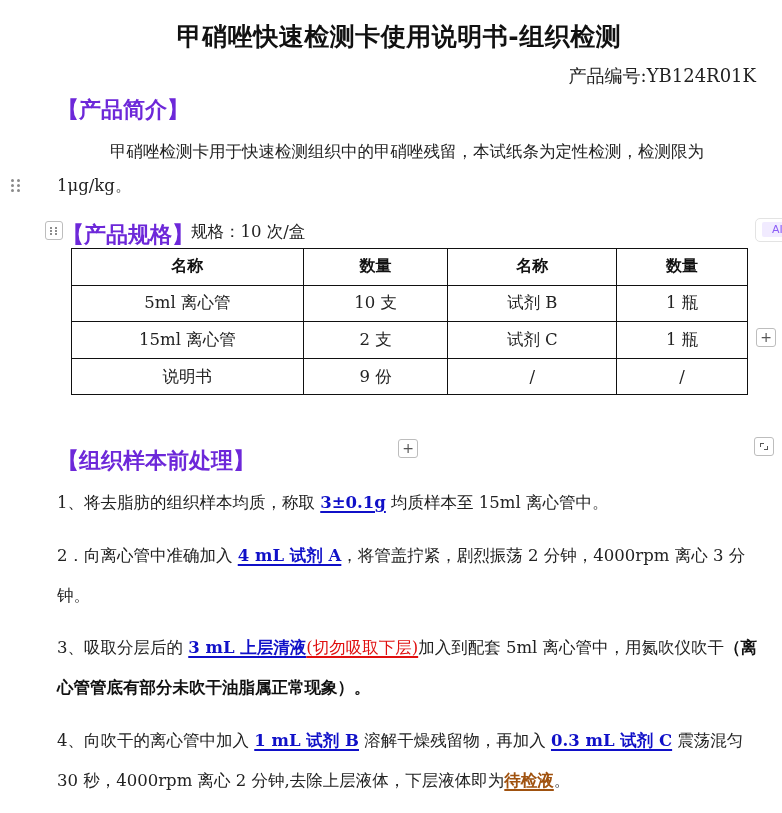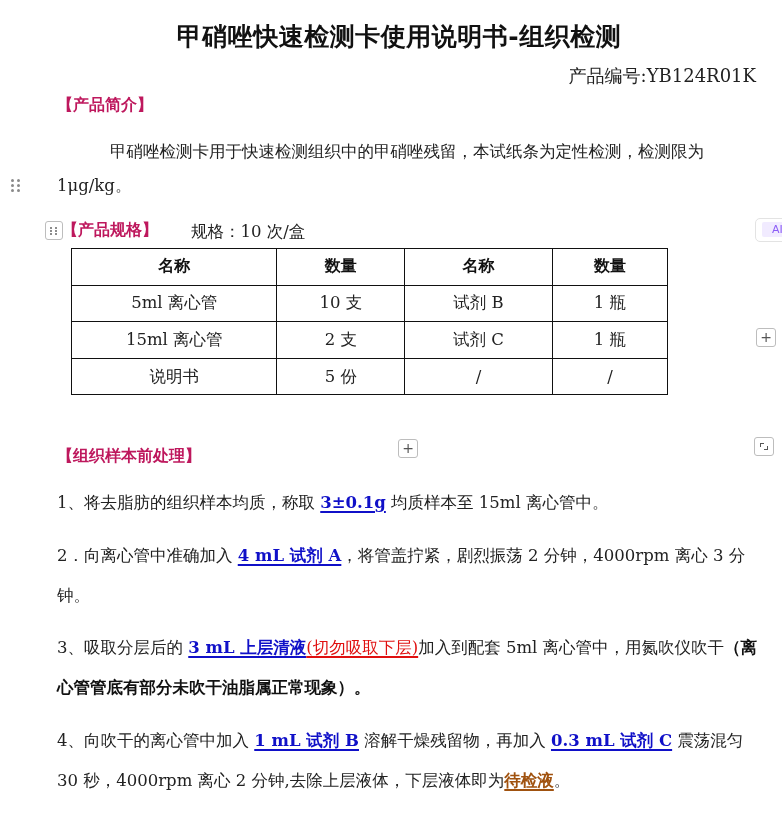--- a/index.html
+++ b/index.html
@@ -9,21 +9,21 @@
     .title {
       position: absolute; left: 0; top: 20px; width: 782px;
       text-align: center; font-size: 25px; font-weight: bold; color: #111;
       font-family: "DejaVu Sans", sans-serif; letter-spacing: 0.5px; margin-left: 8px;
     }
     .product-no {
       position: absolute; right: 26px; top: 64px;
       font-size: 18px; color: #222;
     }
     .section-heading {
-      position: absolute; font-size: 16px; font-weight: bold; color: #be185d;
+      position: absolute; font-size: 22px; font-weight: bold; color: #6d28d9;
       font-family: "DejaVu Sans", sans-serif;
     }
     .para {
       position: absolute; font-size: 16.5px; color: #222; line-height: 36px;
     }
     .spec {
       position: absolute; font-size: 16.5px; color: #222; font-weight: normal;
     }
 
     .drag-dots {
@@ -42,21 +42,21 @@
 
     .ai-btn {
       position: absolute; left: 755px; top: 218px; width: 32px; height: 24px;
       border: 1px solid #e3e3e3; border-radius: 5px; background: #fff;
       font-family: "DejaVu Sans", sans-serif; font-size: 11px; color: #8b5cf6;
       padding: 4px 0 0 6px;
     }
     .ai-btn span.bg { background: #f1ebff; padding: 1px 10px; border-radius: 2px; }
 
     table.spec-table {
-      position: absolute; left: 71px; top: 248px; width: 597px;
+      position: absolute; left: 71px; top: 248px; width: 677px;
       border-collapse: collapse; font-size: 16.5px;
     }
     table.spec-table td, table.spec-table th {
       border: 1.5px solid #111; text-align: center; height: 36.6px; color: #222;
       font-weight: normal;
     }
     table.spec-table th { font-weight: bold; color: #111; font-family: "DejaVu Sans", sans-serif; font-size: 16px; }
 
     .plus-btn {
       position: absolute; width: 20px; height: 19px; border: 1px solid #bdbdbd;
@@ -137,21 +137,21 @@
     <td>1 瓶</td>
   </tr>
   <tr>
     <td>15ml 离心管</td>
     <td>2 支</td>
     <td>试剂 C</td>
     <td>1 瓶</td>
   </tr>
   <tr>
     <td>说明书</td>
-    <td>5 份</td>
+    <td>9 份</td>
     <td>/</td>
     <td>/</td>
   </tr>
 </tbody>
   </table>
 
 <div class="plus-btn" style="left:756px; top:328px;">+</div>
 <div class="plus-btn" style="left:398px; top:439px;">+</div>
 <div class="expand-btn" style="left:754px; top:437px;">
   <span class="c1"></span>

